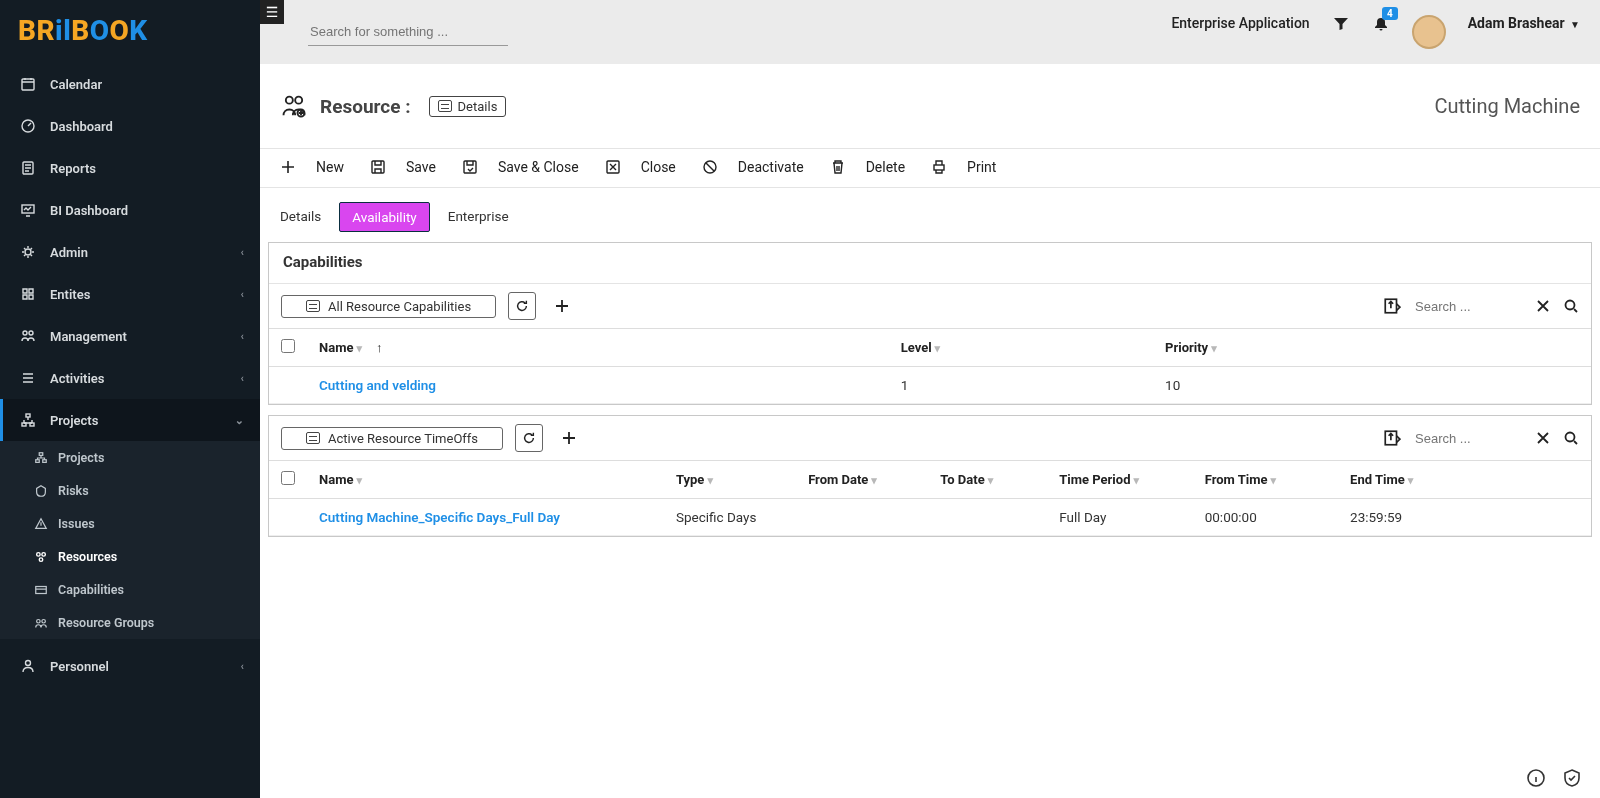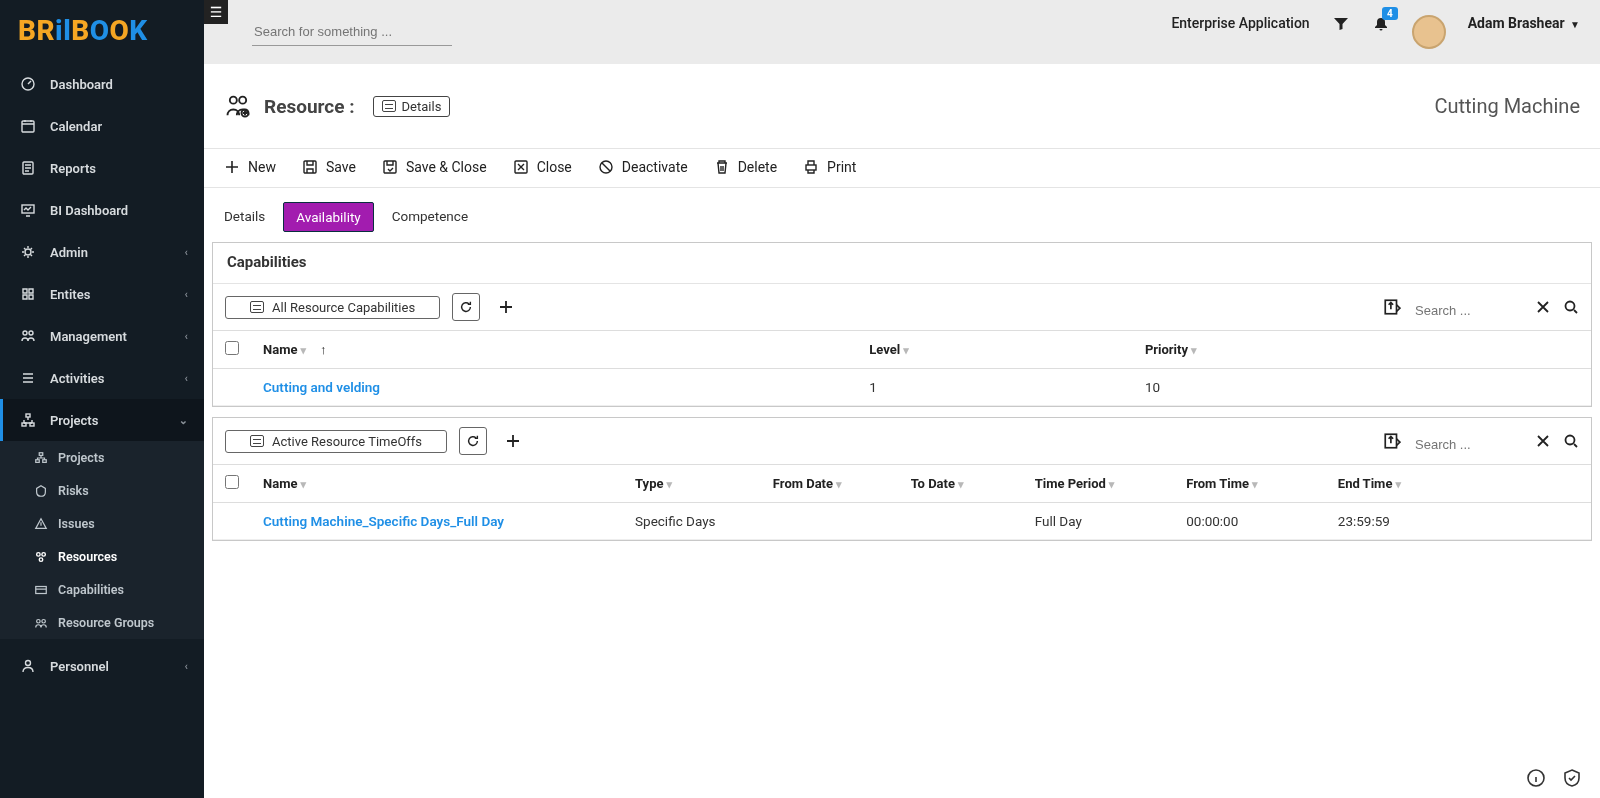--- a/index.html
+++ b/index.html
@@ -1,20 +1,20 @@
 <!DOCTYPE html>
 <html><head>
 <meta charset="utf-8">
 <style>
 * { box-sizing: border-box; margin: 0; padding: 0; }
 body { font-family: -apple-system, BlinkMacSystemFont, "Segoe UI", Roboto, sans-serif; font-size: 13px; color: #333; background: #fff; overflow: hidden; }
 .app { display: flex; height: 798px; width: 1600px; }
 
 
-.sidebar { width: 204px; background: #131c24; color: #c8cdd2; display: flex; flex-direction: column; position: relative; }
+.sidebar { width: 260px; background: #131c24; color: #c8cdd2; display: flex; flex-direction: column; position: relative; }
 .sb-scroll { overflow-y: auto; flex: 1; scrollbar-width: thin; scrollbar-color: #3a4552 #131c24; }
 .sb-scroll::-webkit-scrollbar { width: 6px; }
 .sb-scroll::-webkit-scrollbar-thumb { background: #3a4552; }
 .logo { padding: 14px 18px 10px; }
 .logo-text { font-weight: 800; font-size: 28px; letter-spacing: 0.5px; }
 .logo-text .b1 { color: #f5a623; }
 .logo-text .b2 { color: #1f8fe6; }
 .nav { list-style: none; padding-top: 6px; }
 .nav > li { display: flex; align-items: center; padding: 13px 20px; cursor: pointer; font-weight: 600; font-size: 13px; color: #d7dbde; position: relative; }
 .nav > li .nav-ico { width: 16px; height: 16px; margin-right: 14px; display: inline-flex; align-items: center; justify-content: center; }
@@ -50,38 +50,38 @@
 .ph-ico { width: 28px; height: 28px; color: #222; }
 .ph-title { font-size: 19px; font-weight: 700; color: #444; }
 .ph-chip { display: inline-flex; align-items: center; gap: 6px; border: 1px solid #444; border-radius: 3px; padding: 2px 8px; font-size: 13px; margin-left: 6px; }
 .ph-chip-ico { width: 14px; height: 12px; border: 1px solid #444; border-radius: 2px; position: relative; }
 .ph-chip-ico::before, .ph-chip-ico::after { content: ""; position: absolute; left: 2px; right: 2px; height: 1px; background: #444; }
 .ph-chip-ico::before { top: 3px; } .ph-chip-ico::after { top: 7px; }
 .ph-right { margin-left: auto; font-size: 20px; color: #555; font-weight: 400; }
 
 
 .toolbar { display: flex; align-items: center; gap: 26px; padding: 10px 20px 12px; border-bottom: 1px solid #e4e4e4; }
-.tool { display: inline-flex; align-items: center; gap: 8px; font-size: 14px; cursor: pointer; color: #222; }
+.tool { display: inline-flex; align-items: center; gap: 20px; font-size: 14px; cursor: pointer; color: #222; }
 .tool .tico { width: 16px; height: 16px; display: inline-flex; align-items: center; justify-content: center; }
 
 
 .tabs { display: flex; gap: 6px; padding: 14px 8px 0 8px; }
 .tab { padding: 6px 12px; font-size: 13.5px; color: #333; cursor: pointer; border-radius: 2px; }
-.tab.active { background: #a21caf; color: #fff; border: 1px solid #0a2e3f; }
+.tab.active { background: #d946ef; color: #fff; border: 1px solid #0a2e3f; }
 
 
 .panel { margin: 10px 8px 0; border: 1px solid #c8c8c8; background: #fff; }
 .panel-title { padding: 10px 14px 12px; font-size: 15px; font-weight: 700; color: #333; border-bottom: 1px solid #e4e4e4; }
 .panel-tools { display: flex; align-items: center; padding: 8px 12px; gap: 12px; }
 .view-chip { display: inline-flex; align-items: center; gap: 8px; border: 1px solid #666; border-radius: 3px; padding: 3px 24px; font-size: 13px; }
 .icon-btn { width: 28px; height: 28px; border: 1px solid #666; border-radius: 3px; display: inline-flex; align-items: center; justify-content: center; cursor: pointer; }
 .plus-btn { width: 28px; height: 28px; display: inline-flex; align-items: center; justify-content: center; cursor: pointer; font-size: 18px; }
 .panel-tools-spacer { flex: 1; }
 .export-ico, .clear-ico, .search-ico { cursor: pointer; color: #222; }
-.right-search { border: none; font-size: 13px; padding: 4px 2px; outline: none; width: 110px; margin-top: 7px; }
+.right-search { border: none; font-size: 13px; padding: 4px 2px; outline: none; width: 110px; }
 
 
 .tbl { width: 100%; border-collapse: collapse; }
 .tbl th { text-align: left; font-size: 13px; font-weight: 700; padding: 10px 12px; border-top: 1px solid #ddd; border-bottom: 1px solid #ddd; color: #222; background: #fff; }
 .tbl td { padding: 10px 12px; font-size: 13.5px; border-bottom: 1px solid #eee; }
 .tbl .chk { width: 36px; text-align: center; }
 .tbl input[type=checkbox] { width: 14px; height: 14px; }
 .link { color: #1f8fe6; font-weight: 600; cursor: pointer; text-align: center; }
 .fil { color: #b8b8b8; font-size: 11px; margin-left: 3px; }
 .sort-arrow { margin-left: 14px; font-size: 13px; color: #222; }
@@ -98,34 +98,34 @@
 <div class="app">
   <aside class="sidebar">
     <div class="sb-scroll">
       <div class="logo">
         <span class="logo-text"><span class="b1">BR</span><span class="b2">il</span><span class="b1">B</span><span class="b2">O</span><span class="b1">O</span><span class="b2">K</span></span>
       </div>
       <ul class="nav">
         <li>
             <span class="nav-ico">
               <svg width="16" height="16" viewBox="0 0 16 16" fill="none" stroke="currentColor" stroke-width="1.4">
+                <rect x="2" y="3" width="12" height="11" rx="1"></rect>
+                <path d="M2 6h12M5 2v2M11 2v2"></path>
+              </svg>
+            </span>
+            <span>Calendar</span>
+          </li>
+        <li>
+            <span class="nav-ico">
+              <svg width="16" height="16" viewBox="0 0 16 16" fill="none" stroke="currentColor" stroke-width="1.4">
                 <circle cx="8" cy="8" r="6"></circle>
                 <path d="M8 8l3-3"></path>
               </svg>
             </span>
             <span>Dashboard</span>
-          </li>
-        <li>
-            <span class="nav-ico">
-              <svg width="16" height="16" viewBox="0 0 16 16" fill="none" stroke="currentColor" stroke-width="1.4">
-                <rect x="2" y="3" width="12" height="11" rx="1"></rect>
-                <path d="M2 6h12M5 2v2M11 2v2"></path>
-              </svg>
-            </span>
-            <span>Calendar</span>
           </li>
         <li>
             <span class="nav-ico">
               <svg width="16" height="16" viewBox="0 0 16 16" fill="none" stroke="currentColor" stroke-width="1.4">
                 <rect x="3" y="2" width="10" height="12" rx="1"></rect>
                 <path d="M5 5h6M5 8h6M5 11h4"></path>
               </svg>
             </span>
             <span>Reports</span>
           </li>
@@ -370,21 +370,21 @@
               <path d="M5 6V2h6v4M5 11v3h6v-3"></path>
             </svg>
           </span>
           <span>Print</span>
         </span>
     </div>
 
     <div class="tabs">
       <div class="tab">Details</div>
       <div class="tab active">Availability</div>
-      <div class="tab">Competence</div>
+      <div class="tab">Enterprise</div>
     </div>
 
     <div class="panel">
       <div class="panel-title">Capabilities</div>
       <div class="panel-tools">
         <span class="view-chip">
             <span class="ph-chip-ico"></span>
             <span>All Resource Capabilities</span>
           </span>
         <span class="icon-btn">

